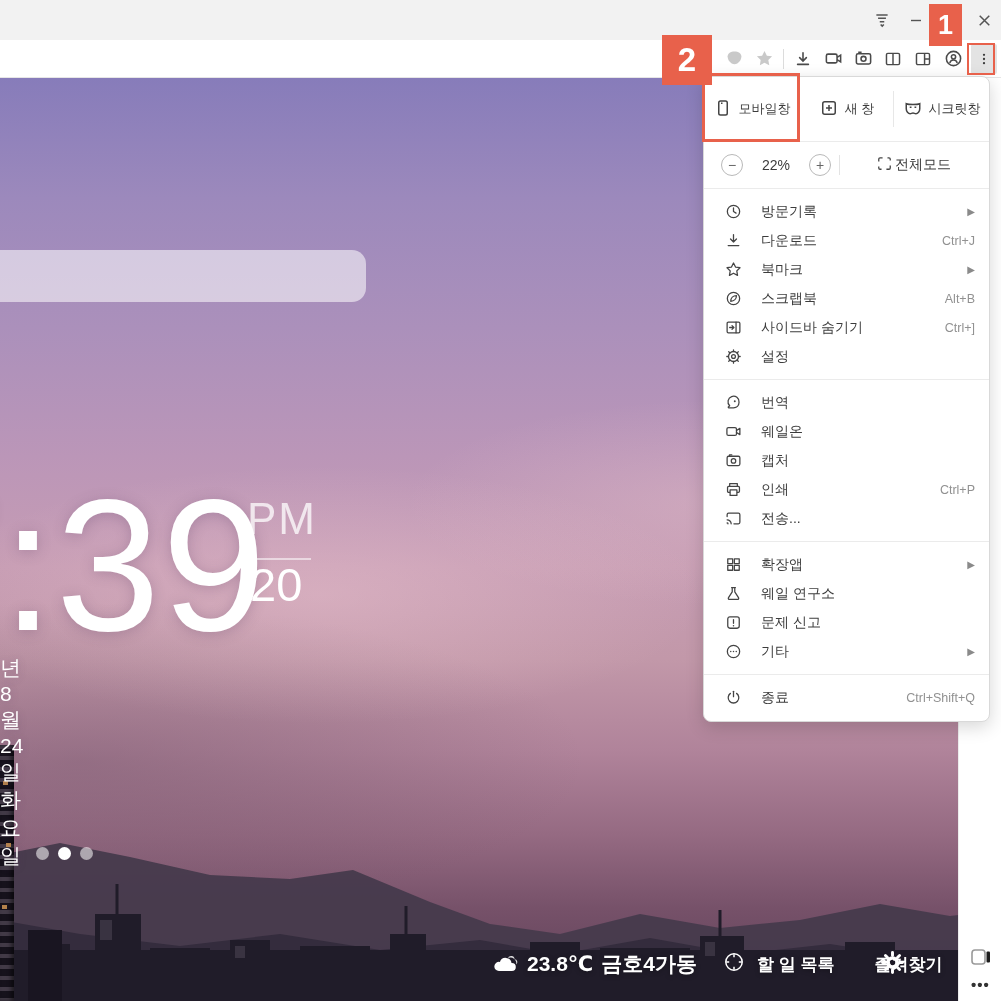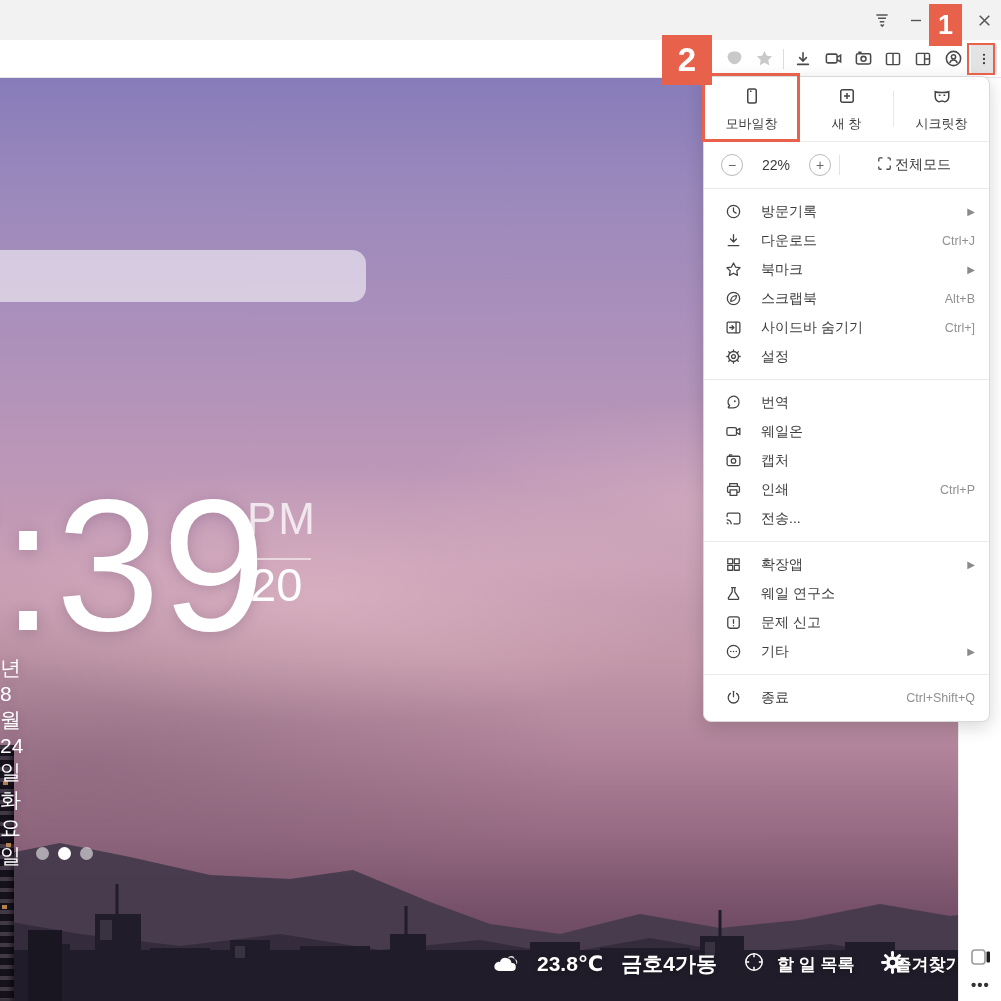--- a/index.html
+++ b/index.html
@@ -49,21 +49,21 @@
     text-shadow:0 1px 8px rgba(80,50,90,0.3); }
 
   
   .dots { position:absolute; left:36px; top:769px; display:flex; gap:9px; align-items:center; }
   .dot { width:13px; height:13px; border-radius:50%; background:rgba(255,255,255,0.55); }
   .dot.active { background:#ffffff; }
 
   
   .bottom-bar { position:absolute; left:492px; top:866px; height:40px; display:flex;
     align-items:center; color:#fff; text-shadow:0 1px 5px rgba(0,0,0,0.35); }
-  .bb-weather { display:flex; align-items:center; gap:18px; font-size:21px; font-weight:bold; }
+  .bb-weather { display:flex; align-items:center; gap:8px; font-size:21px; font-weight:bold; }
   .bb-item { font-size:17px; font-weight:bold; }
   .bb-gap26 { width:26px; } .bb-gap12 { width:12px; } .bb-gap40 { width:40px; }
   .bb-gear { position:absolute; left:880px; top:872px; }
 
   
   .tall-building { position:absolute; left:0; top:667px; width:14px; height:256px;
     background:repeating-linear-gradient(180deg,#423a47 0 4px,#16121c 4px 11px);
     box-shadow:inset -3px 0 4px rgba(0,0,0,0.5); }
   .lit { position:absolute; width:5px; height:4px; background:#cf9553; opacity:.85; }
 
@@ -72,21 +72,21 @@
     background:#ffffff; border-left:1px solid #ececec; }
   .rs-btn { position:absolute; left:0; width:43px; display:flex; justify-content:center; color:#3c3c3c; }
   .rs-sidebar { bottom:34px; }
   .rs-more { bottom:8px; font-size:15px; font-weight:bold; letter-spacing:1px; color:#333; }
 
   
   .menu { position:absolute; left:703px; top:76px; width:287px; background:#fff;
     border:1px solid #d9d9d9; border-radius:8px;
     box-shadow:0 5px 18px rgba(0,0,0,0.16); color:#3c3c3c; z-index:20; }
   .menu-top { display:flex; height:64px; align-items:center; }
-  .mt-item { flex:1; height:100%; display:flex; flex-direction:column; align-items:center;
+  .mt-item { flex:1; height:100%; display:flex; flex-direction:row; align-items:center;
     justify-content:center; gap:6px; font-size:13px; position:relative; }
   .mt-item .vline { position:absolute; right:0; top:14px; height:36px; width:1px; background:#e7e7e7; }
   .zoom-row { display:flex; align-items:center; height:47px; border-top:1px solid #ebebeb;
     padding-left:17px; font-size:14px; }
   .zbtn { width:22px; height:22px; border:1px solid #b9b9b9; border-radius:50%; display:flex;
     align-items:center; justify-content:center; font-size:14px; color:#666; background:#fff; }
   .zlevel { width:66px; text-align:center; }
   .zoom-sep { width:1px; height:20px; background:#e3e3e3; margin:0 14px 0 8px; }
   .zfull { display:flex; align-items:center; gap:2px; margin-left:22px; }
   .menu-group { border-top:1px solid #ebebeb; padding:8px 0; }

